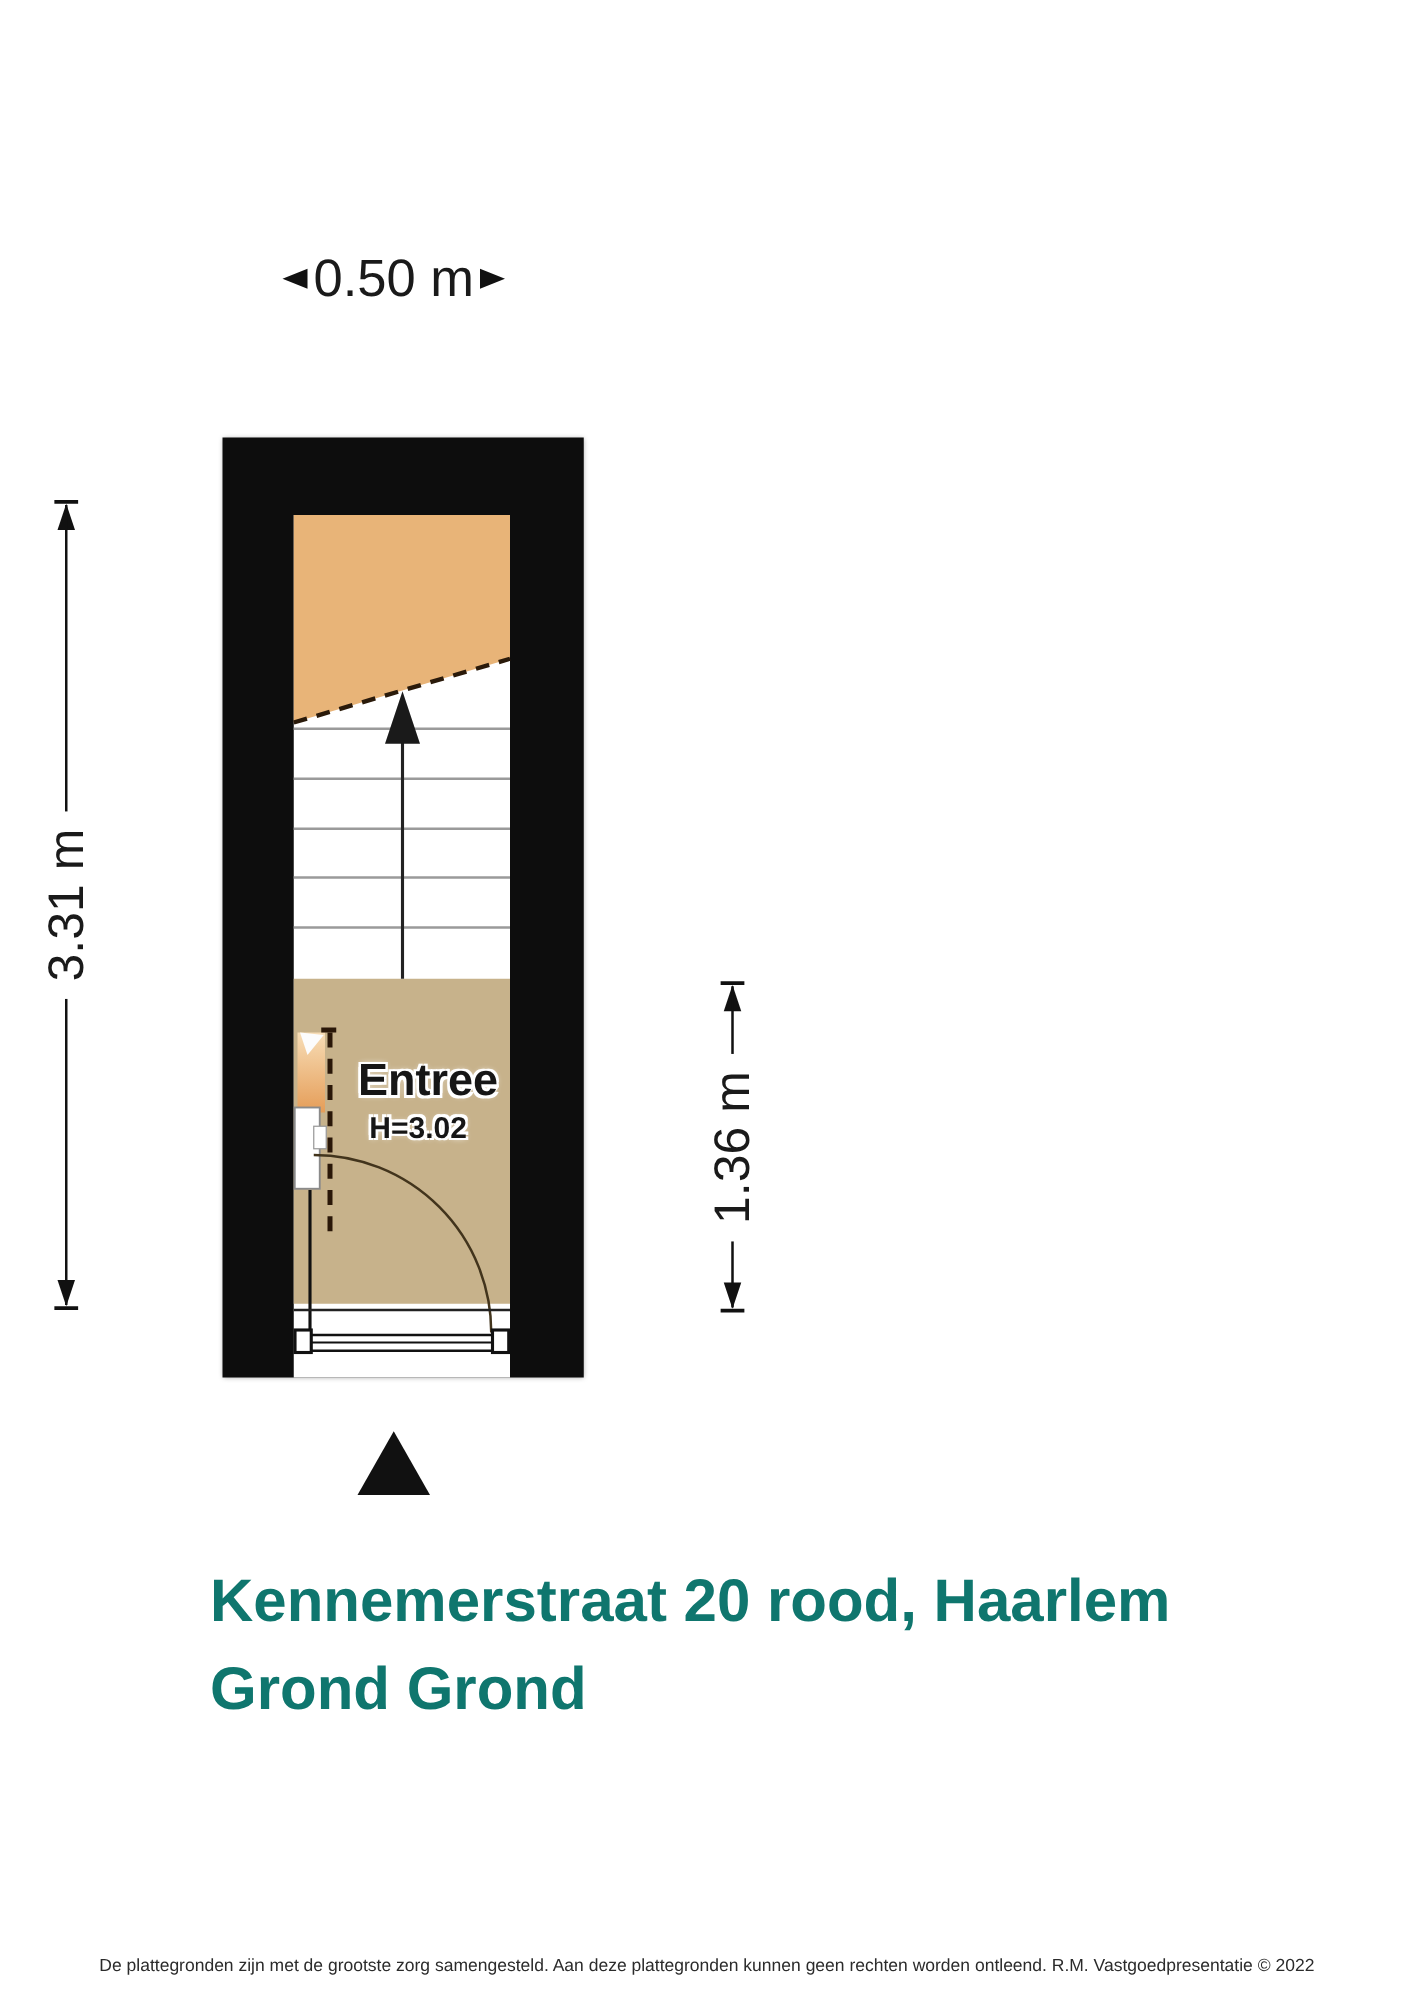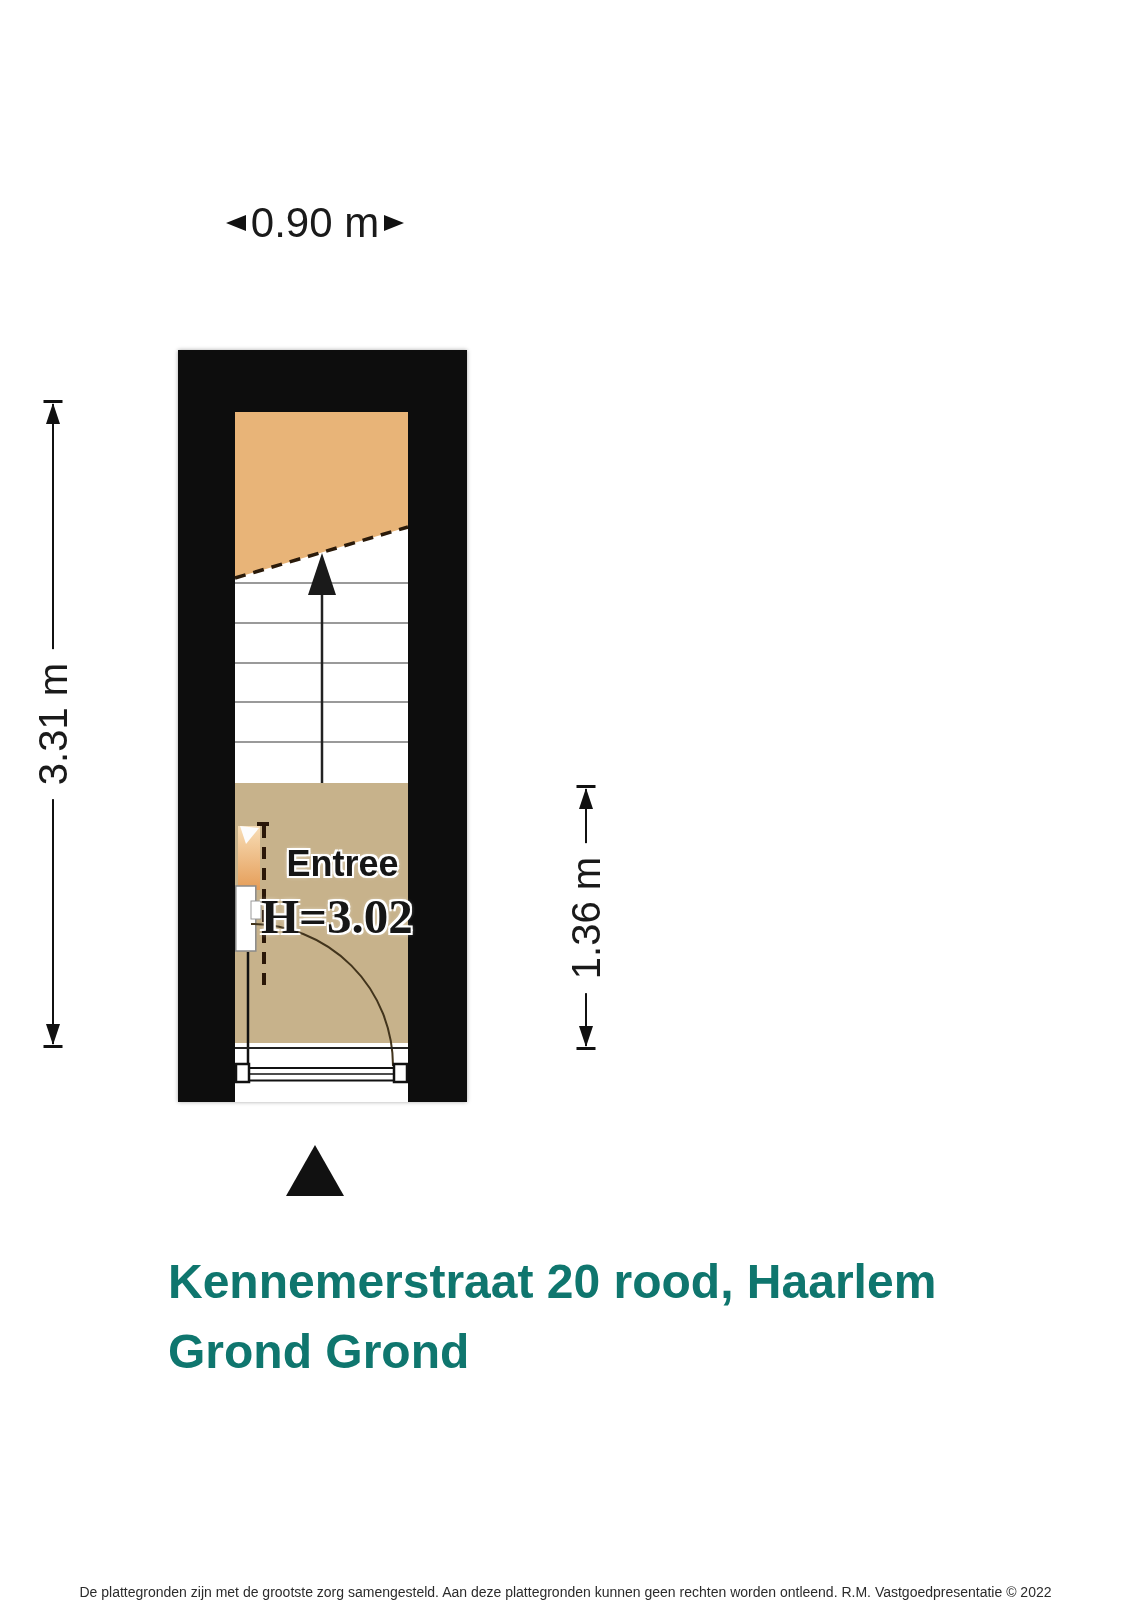--- a/index.html
+++ b/index.html
@@ -30,37 +30,37 @@
     background:var(--wall,#0d0d0d);box-shadow:0 0 4px rgba(0,0,0,.35);}
   .inner{position:absolute;left:235px;top:412px;width:173px;height:690px;background:#ffffff;}
   .inner svg{position:absolute;left:0;top:0;overflow:visible;}
   .landing{fill:var(--landing,#e8b478);}
   .floorfill{fill:var(--floor,#c7b28b);}
   .tread{stroke:var(--stairline,#9a9a9a);stroke-width:2;}
   .room-labels{position:absolute;left:0;top:432px;width:100%;box-sizing:border-box;padding-left:26px;
     text-align:center;font-weight:bold;color:#161616;
     text-shadow:-2px -2px 0 #fff,2px -2px 0 #fff,-2px 2px 0 #fff,2px 2px 0 #fff,0 0 5px #fff;}
   .room-name{font-size:36px;line-height:1.1;padding-left:16px;}
-  .room-h{font-size:49px;line-height:1.1;margin-top:6px;font-family:Liberation Serif, serif;}
+  .room-h{font-size:24px;line-height:1.1;margin-top:6px;}
   
   .entrance-tri{position:absolute;left:286px;top:1145px;width:0;height:0;
     border-left:29px solid transparent;border-right:29px solid transparent;border-bottom:51px solid #111;}
   
   .title{position:absolute;left:168px;top:1247px;font-weight:bold;font-size:48px;line-height:1.45;color:#0f766e;}
-  .footer{position:absolute;left:0;right:0;top:1564px;text-align:center;font-size:14px;color:#2b2b2b;margin-top:20px;}
+  .footer{position:absolute;left:0;right:0;top:1564px;text-align:center;font-size:14px;color:#2b2b2b;}
 </style>
 </head>
 <body>
 
 <div class="canvas">
 
   <div class="topdim">
     <span class="hbar"></span>
     <span class="tri-left"></span>
-    <span class="dim-text">0.90 m</span>
+    <span class="dim-text">0.50 m</span>
     <span class="tri-right"></span>
     <span class="hbar"></span>
   </div>
 
   <div class="vdim" style="left:33px;top:400px;height:648px;">
     <span class="cap t"></span>
     <span class="arr up"></span>
     <span class="vline"></span>
     <span class="vlabel">3.31 m</span>
     <span class="arr down"></span>

